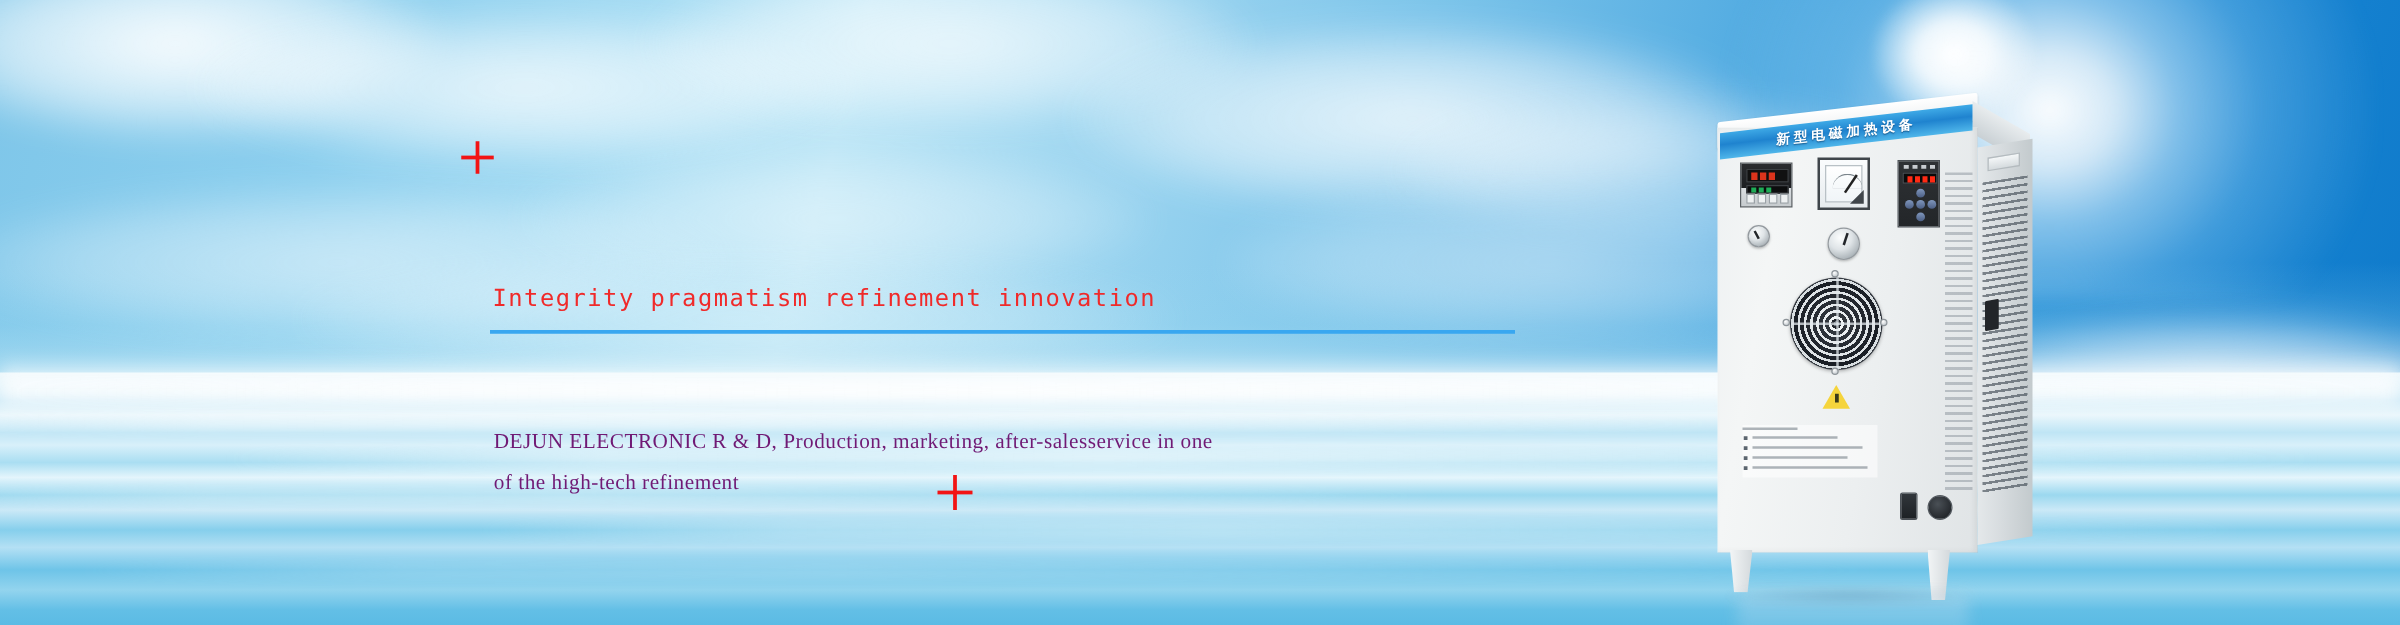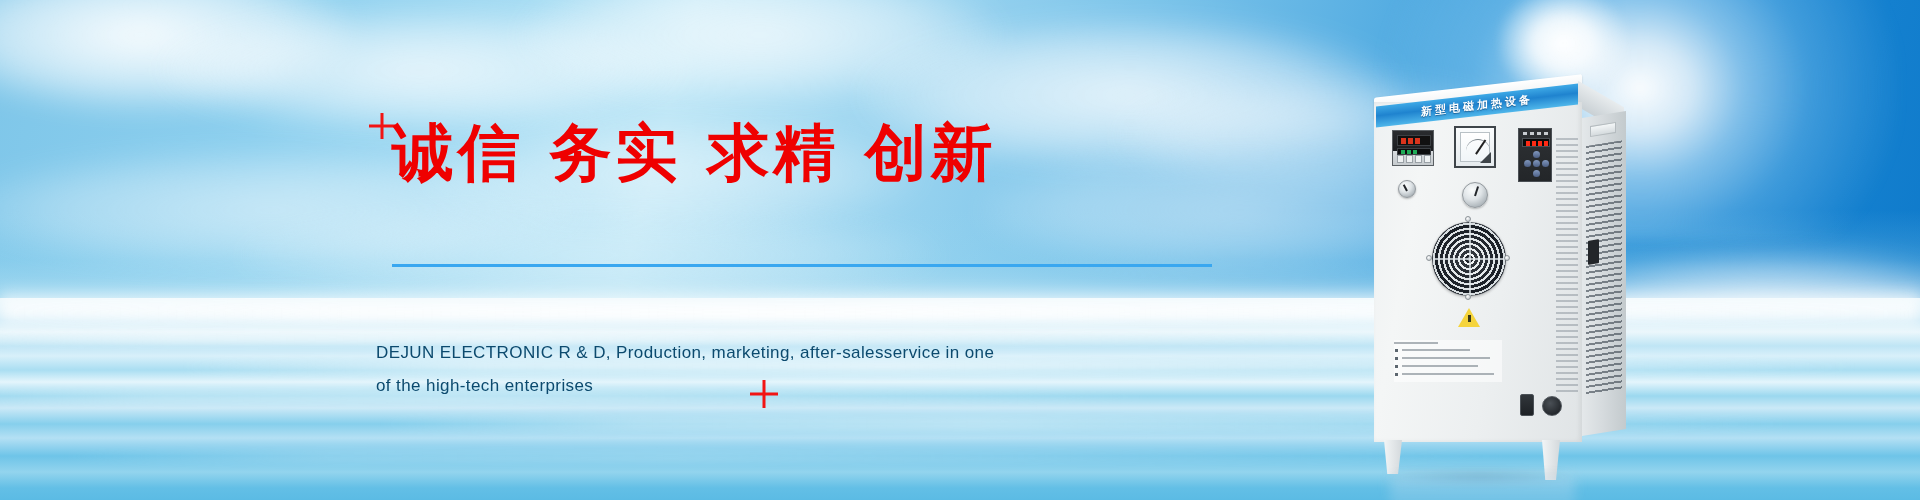--- a/index.html
+++ b/index.html
@@ -126,23 +126,23 @@
     position:absolute; left:392px; top:264px;
     width:820px; height:3px; background:#39a7f0;
   }
   .sub-cn {
     position:absolute; left:394px; top:288px;
     font-family:"DejaVu Serif", serif;
     font-size:30px; color:#1a4fd6; letter-spacing:1px;
     white-space:nowrap;
   }
   .sub-en {
-    position:absolute; left:376px; top:336px;
-    font-family:Liberation Sans, sans-serif;
-    font-size:17px; color:#0c4a6e; letter-spacing:0.4px;
+    position:absolute; left:395px; top:336px;
+    font-family:Liberation Serif, serif;
+    font-size:17px; color:#701a75; letter-spacing:0.4px;
     line-height:1.95; white-space:nowrap;
   }
 
   
   .plus { position:absolute; }
   .plus::before, .plus::after {
     content:""; position:absolute; background:#f21414;
   }
   .plus::before { left:50%; top:0; width:3px; height:100%; transform:translateX(-50%); }
   .plus::after  { top:50%; left:0; height:3px; width:100%;  transform:translateY(-50%); }
@@ -434,25 +434,25 @@
   <div class="water-streak ws1"></div>
   <div class="water-streak ws2"></div>
   <div class="water-streak ws3"></div>
   <div class="water-streak ws4"></div>
   <div class="water-streak ws5"></div>
   <div class="water-streak ws6"></div>
 
   <div class="plus p1"></div>
   <div class="plus p2"></div>
 
-  <div class="headline">诚信 务实 求精 创新</div>
+  <div class="tagline-en">Integrity  pragmatism  refinement  innovation</div>
   <div class="divider"></div>
   <div class="sub-en">
     <div>DEJUN ELECTRONIC R &amp; D, Production, marketing, after-salesservice in one</div>
-    <div>of the high-tech enterprises</div>
+    <div>of the high-tech refinement</div>
   </div>
 
   <div class="machine">
     <div class="m-toplid"></div>
     <div class="m-toplid-side"></div>
     <div class="m-front"></div>
     <div class="m-side"></div>
     <div class="m-side-vents"></div>
     <div class="m-front-vents"></div>
 

